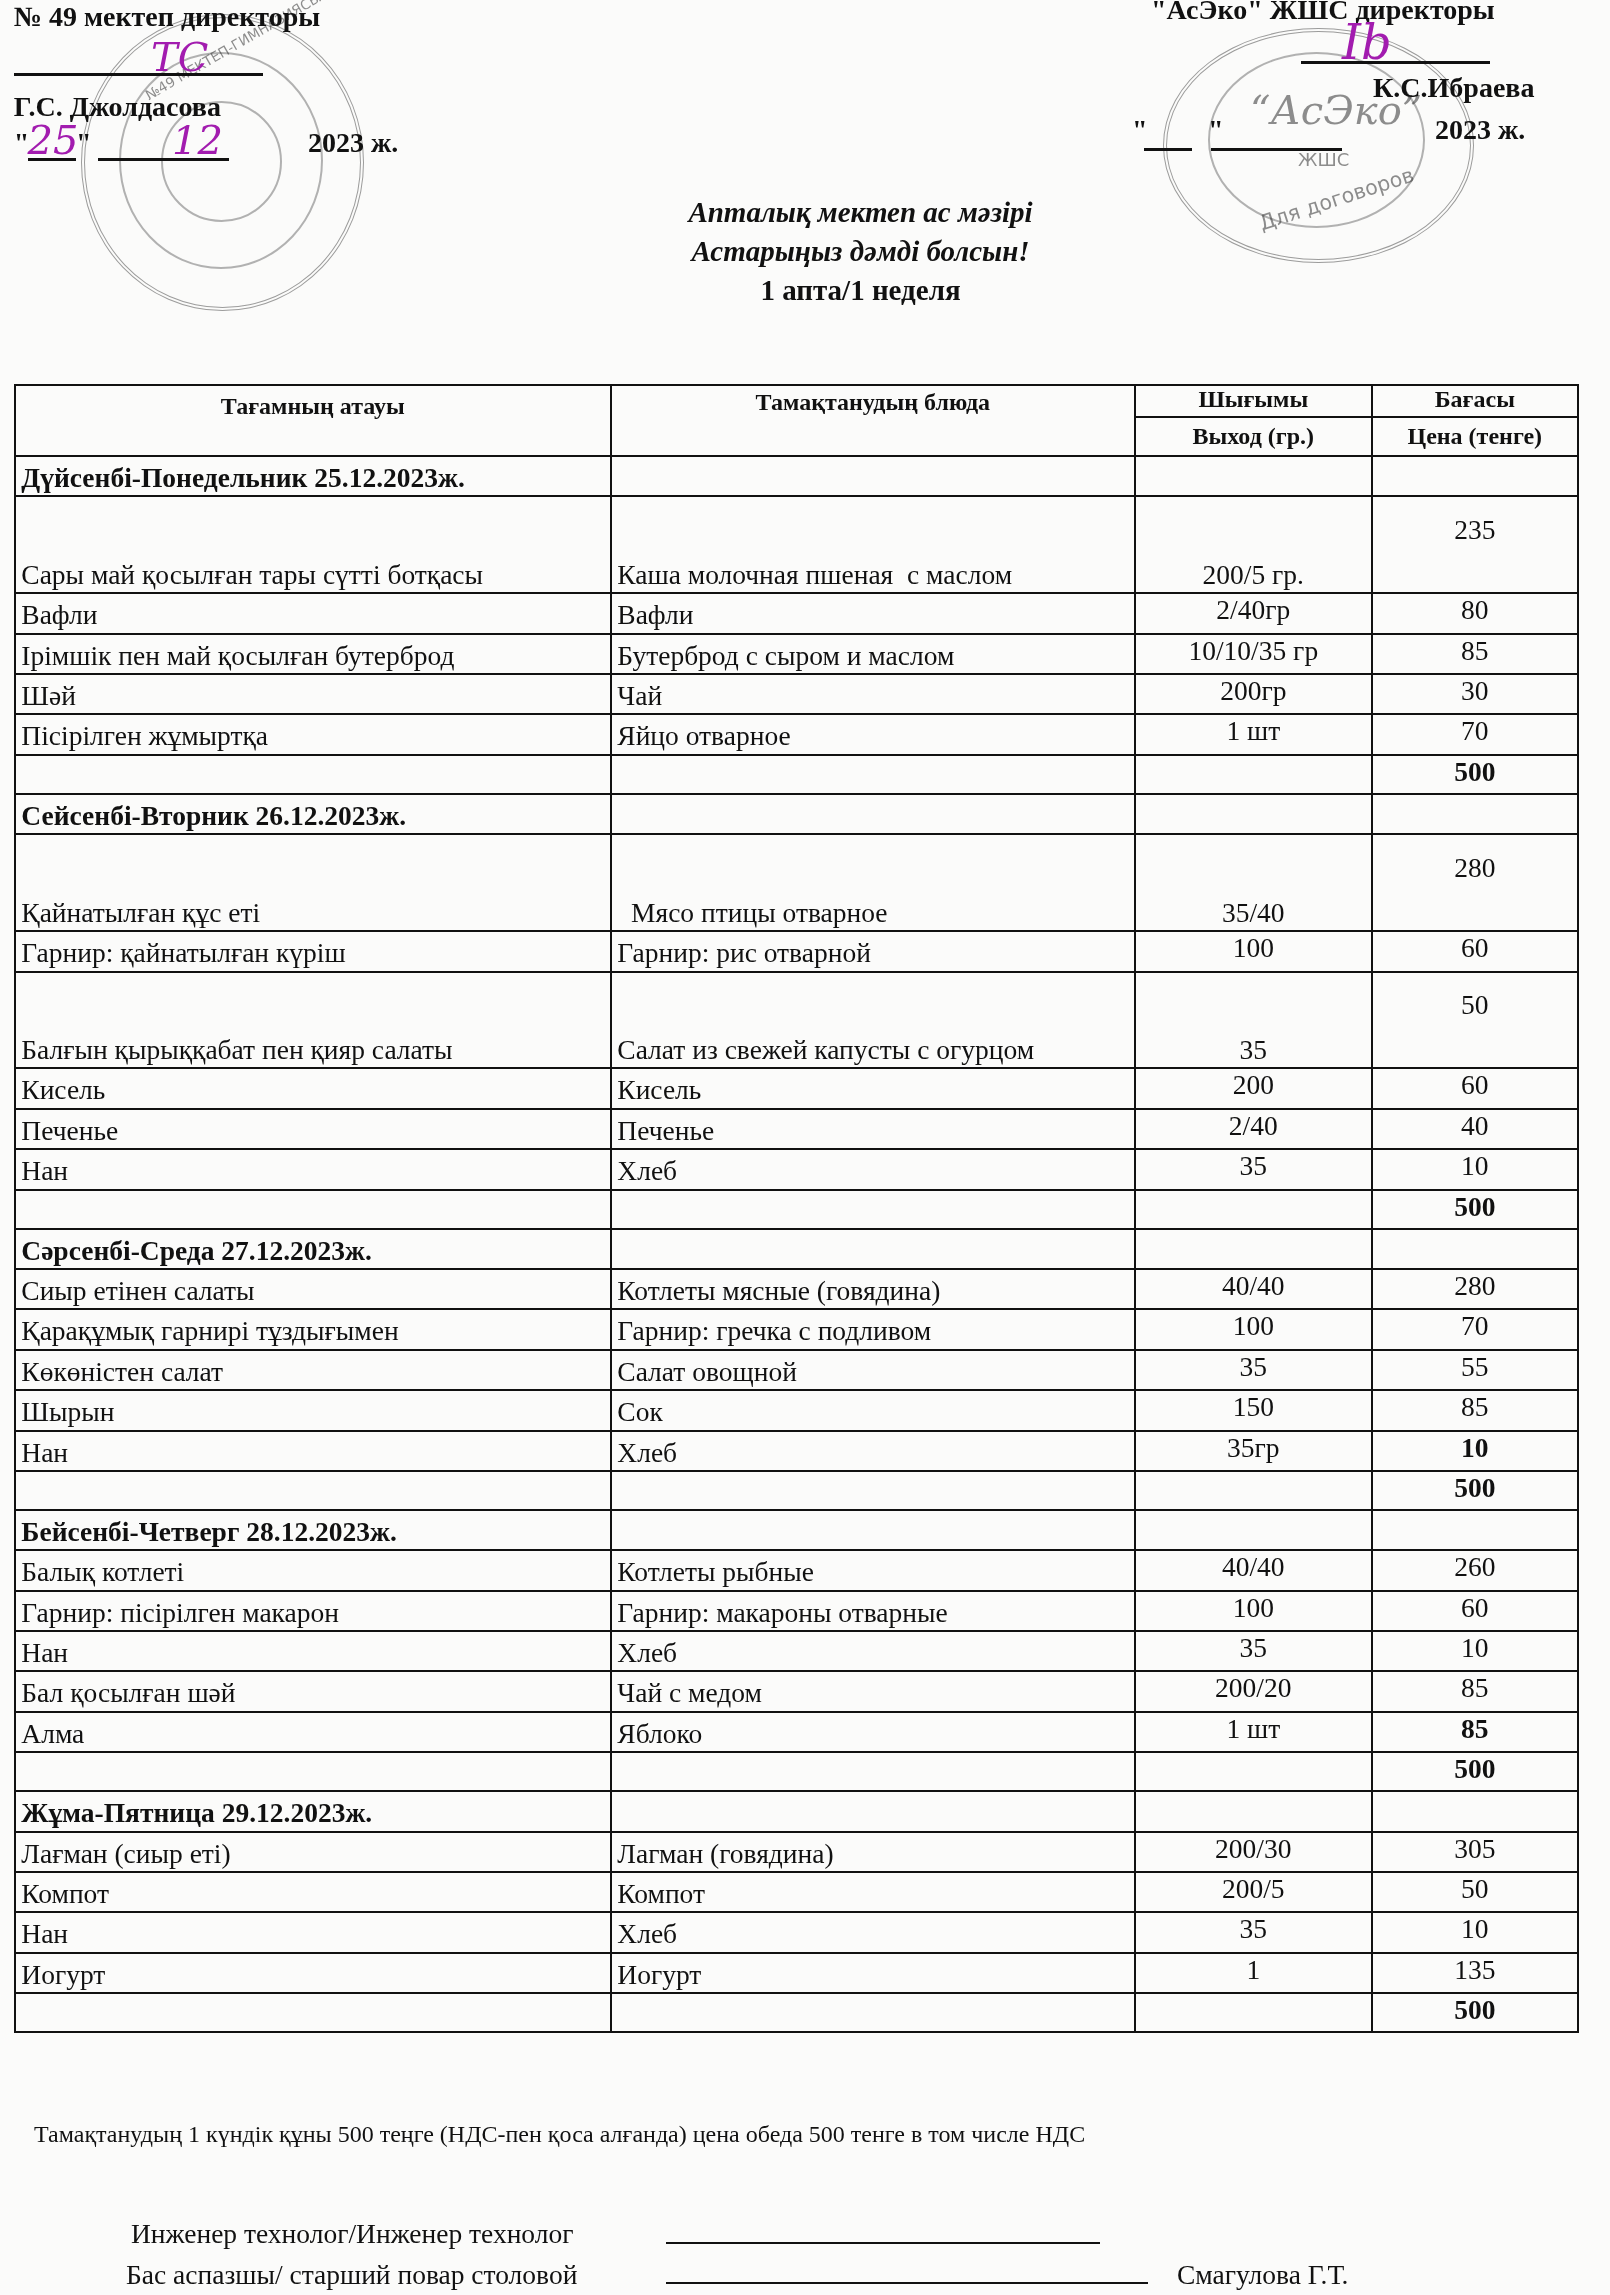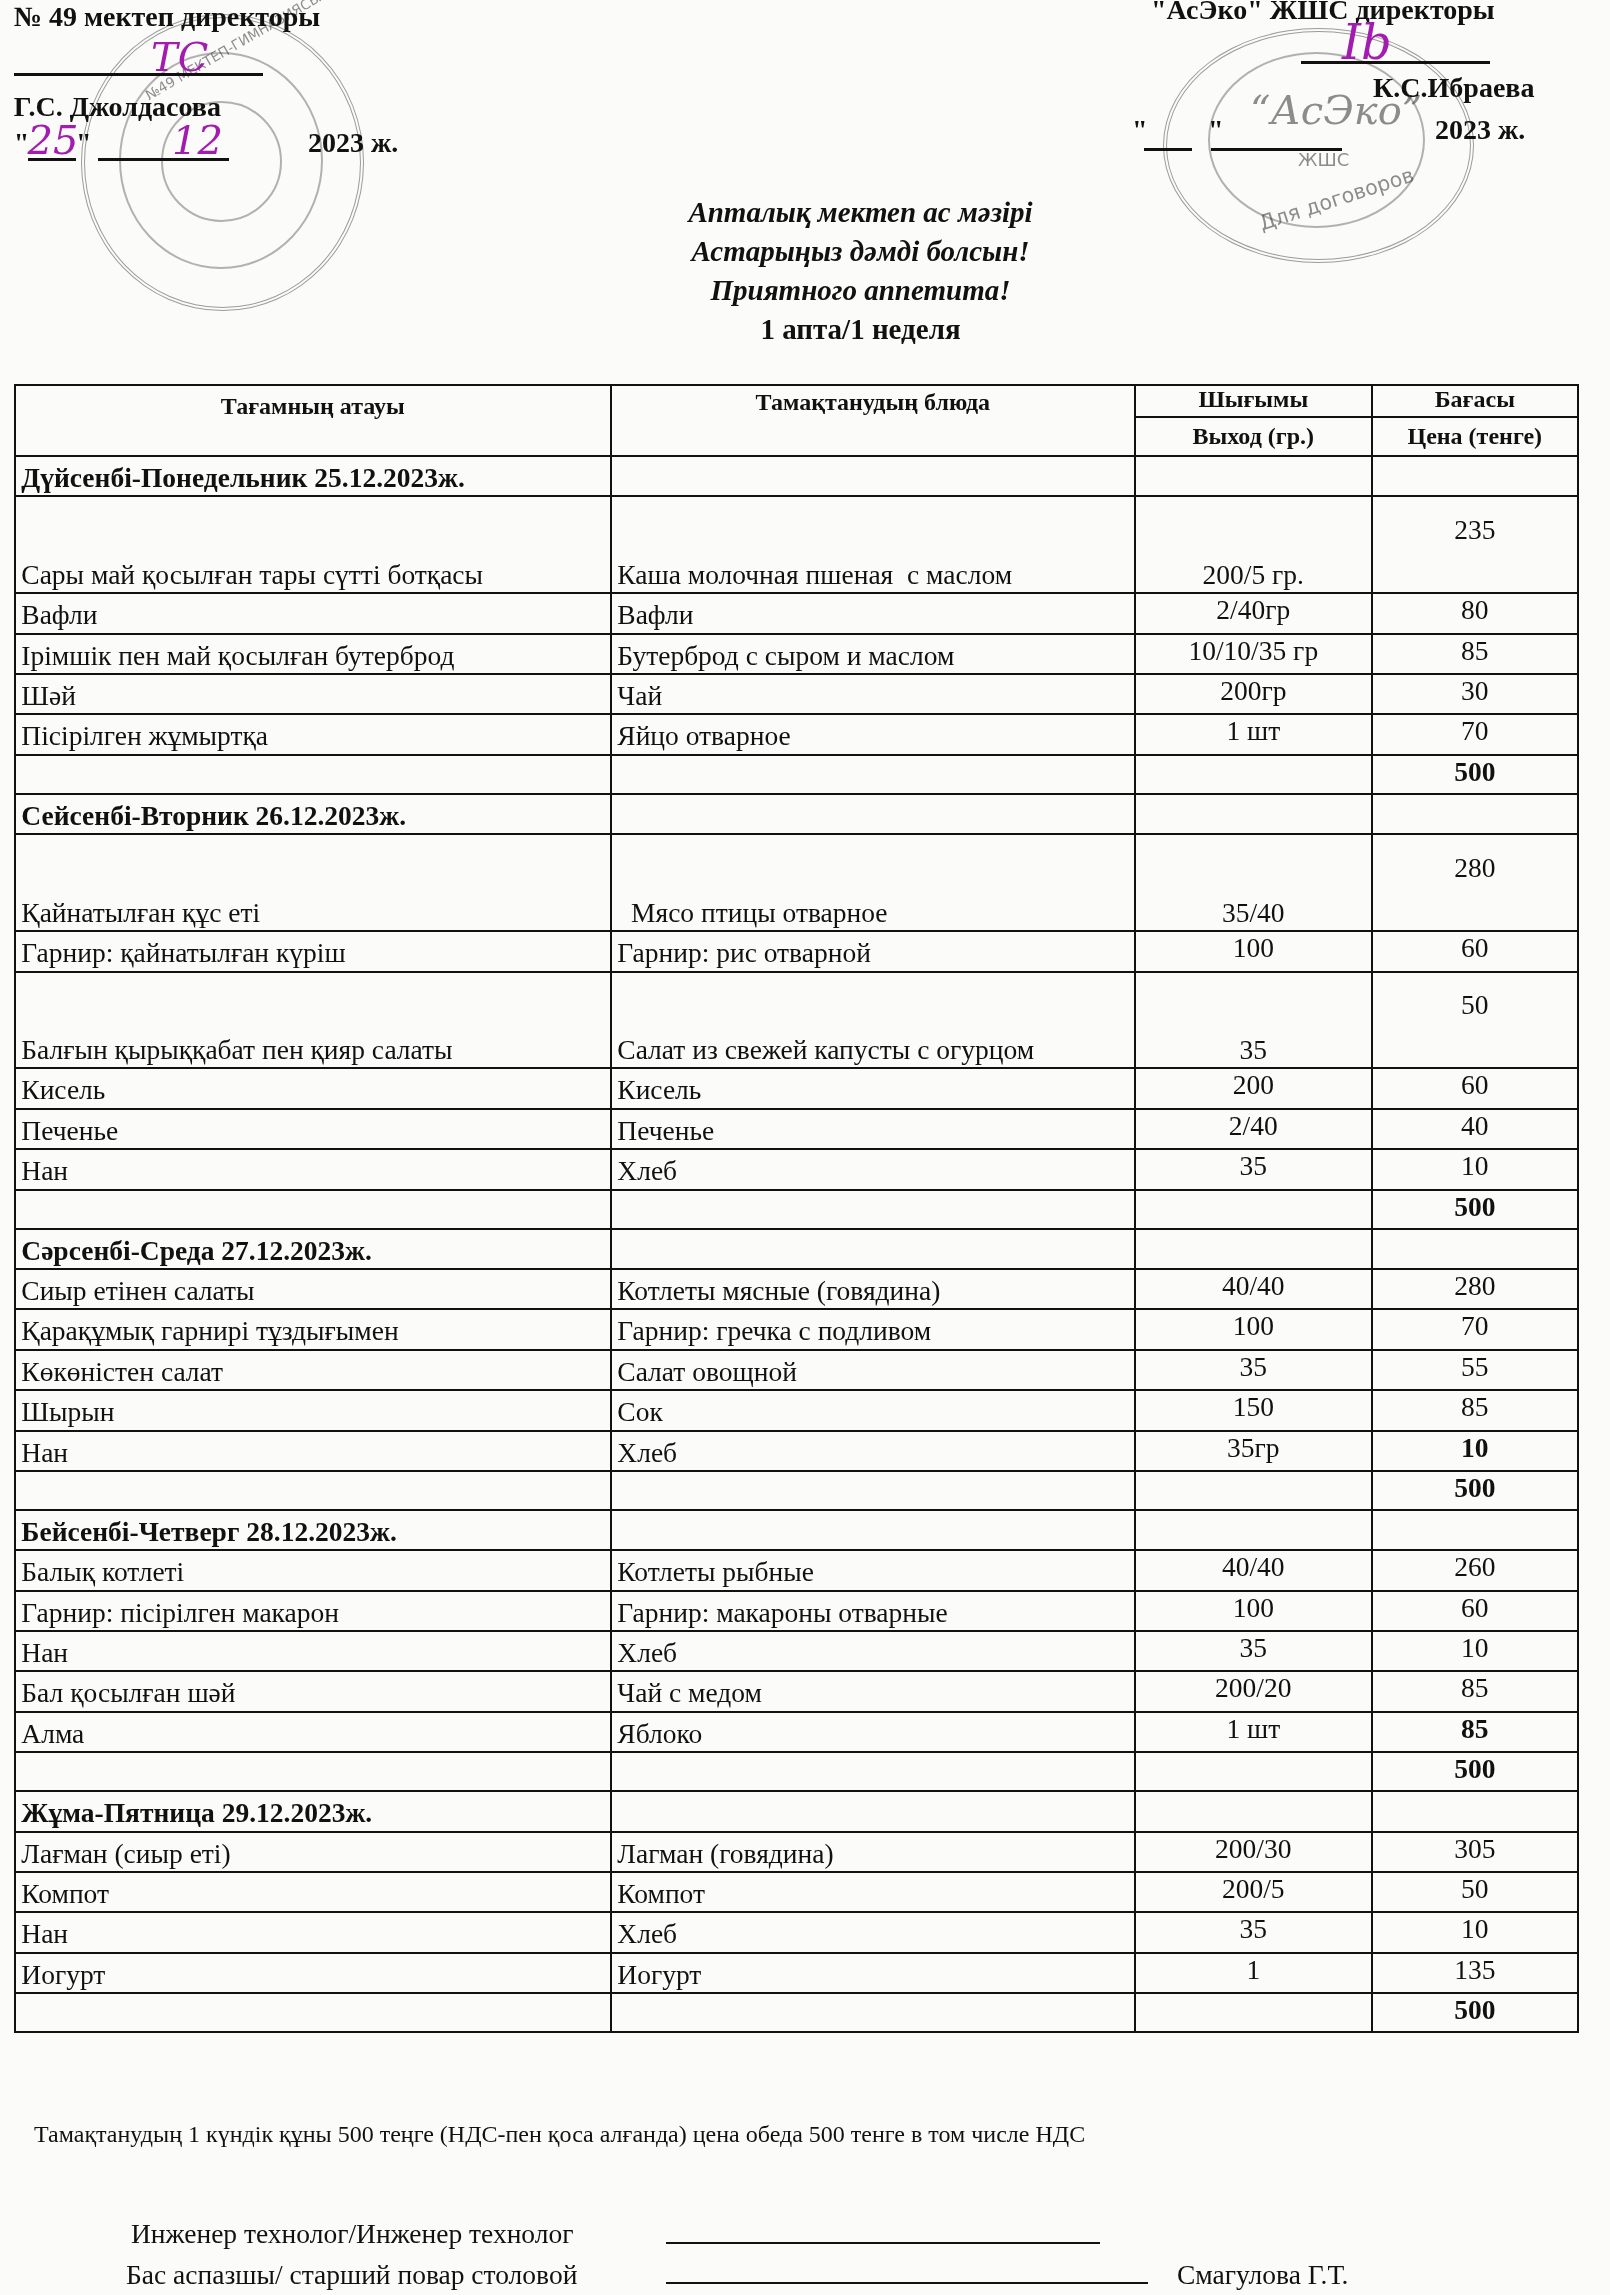--- a/index.html
+++ b/index.html
@@ -87,21 +87,20 @@
 <div class="abs hdr-bold" style="left:1373px; top:74px;">К.С.Ибраева</div>
 <div class="abs hdr-bold" style="left:1132px; top:116px;">"</div>
 <div class="sigline" style="left:1144px; top:148px; width:48px;"></div>
 <div class="abs hdr-bold" style="left:1208px; top:116px;">"</div>
 <div class="sigline" style="left:1211px; top:148px; width:131px;"></div>
 <div class="abs hdr-bold" style="left:1435px; top:116px;">2023 ж.</div>
 
 <div class="abs" style="left:585px; top:193px; width:551px;">
   <div class="title-it">Апталық мектеп ас мәзірі</div>
   <div class="title-it">Астарыңыз дәмді болсын!</div>
-  <div class="title-it">Приятного аппетита!</div>
   <div class="title-b">1 апта/1 неделя</div>
 </div>
 
 <table class="menu">
   <colgroup>
       <col class="c1">
       <col class="c2">
       <col class="c3">
       <col class="c4">
     </colgroup>

